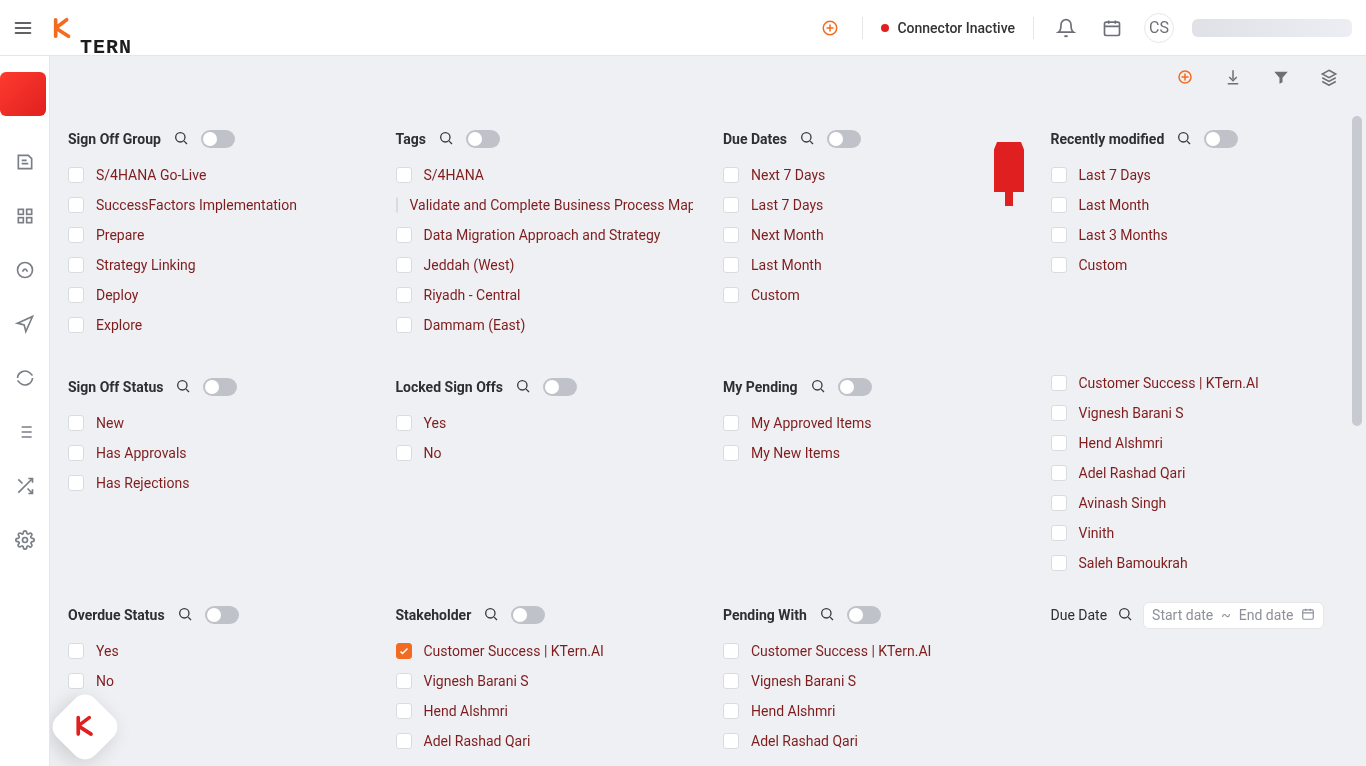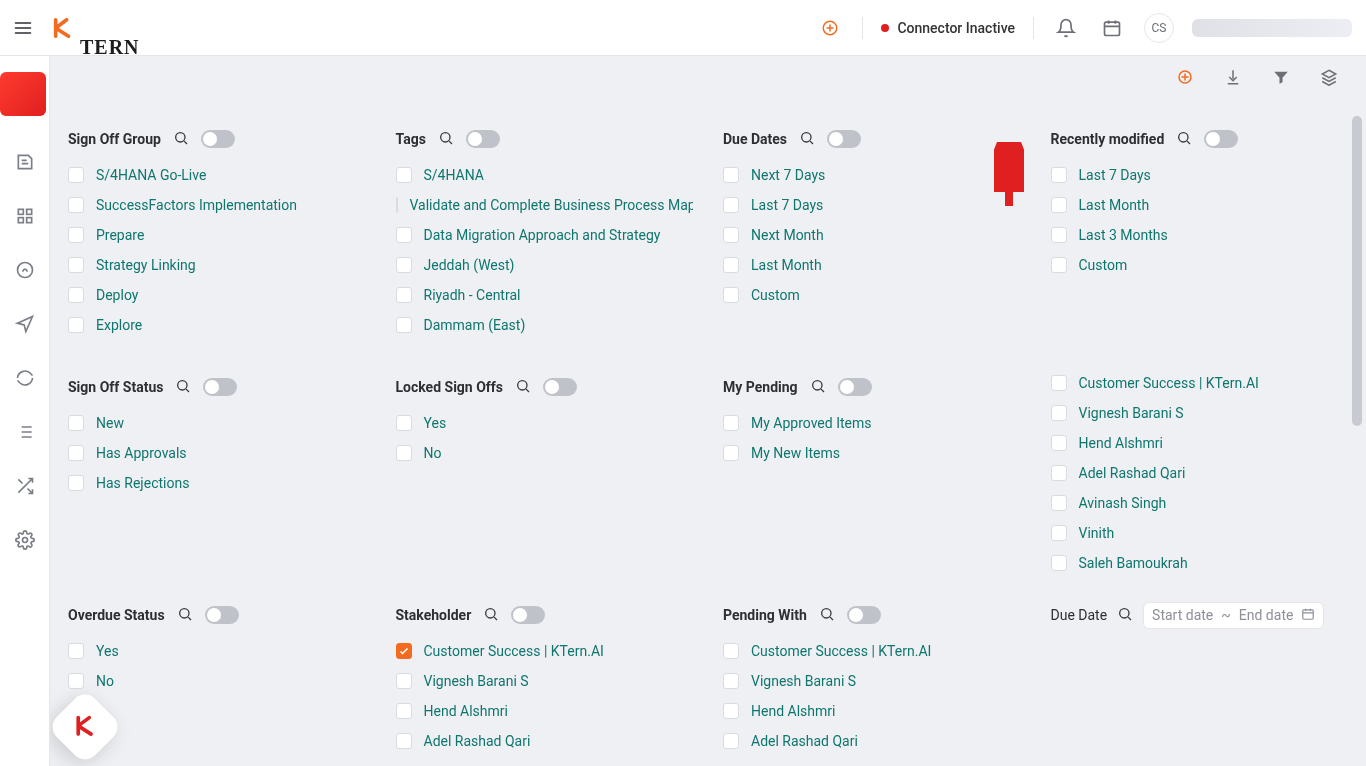--- a/index.html
+++ b/index.html
@@ -18,28 +18,28 @@
   
   .topbar{
     display:flex; align-items:center; height:56px; background:#fff;
     border-bottom:1px solid var(--line); padding:0 14px 0 8px; gap:14px;
   }
   .hamburger{width:30px;height:30px;display:flex;align-items:center;justify-content:center;border-radius:6px}
   .hamburger svg{width:20px;height:20px;stroke:#2d2f33}
   .logo{display:flex;align-items:center;gap:6px;font-weight:800;letter-spacing:1px;color:#1c1c1c;font-size:20px}
   .logo .mark{color:var(--orange);display:inline-flex;align-items:center}
   .logo .mark svg{width:22px;height:22px;}
-  .logo .text{font-family:Liberation Serif, serif;margin-top:40px;}
+  .logo .text{font-family:Liberation Mono, monospace;margin-top:40px;}
   .spacer{flex:1}
   .top-actions{display:flex;align-items:center;gap:18px;color:#6c6f76}
   .top-actions .divider{width:1px;height:22px;background:var(--line)}
   .status-dot{width:8px;height:8px;border-radius:50%;background:var(--red);display:inline-block;margin-right:8px}
   .status{display:flex;align-items:center;color:#333;font-weight:500}
   .icon-btn{width:28px;height:28px;display:flex;align-items:center;justify-content:center;color:#6c6f76}
-  .avatar{width:30px;height:30px;border-radius:50%;border:1px solid var(--line);display:flex;align-items:center;justify-content:center;font-size:12px;color:#6c6f76;background:#fff}
+  .avatar{width:30px;height:30px;border-radius:50%;border:1px solid var(--line);display:flex;align-items:center;justify-content:center;font-size:16px;color:#6c6f76;background:#fff}
   .username-blur{width:160px;height:18px;border-radius:6px;background:linear-gradient(90deg,#dfe1e6 0%,#eceef3 100%);filter:blur(0.3px)}
 
   
   .shell{display:flex;height:calc(766px - 56px);} 
   .sidebar{width:50px;background:#fff;border-right:1px solid var(--line);display:flex;flex-direction:column;gap:10px;padding-top:16px;position:relative}
   .side-accent{position:absolute;top:16px;left:0;width:46px;height:44px;border-radius:6px;background:linear-gradient(135deg,#ff3b2f,#e02020)}
   .side-icon{width:50px;height:40px;display:flex;align-items:center;justify-content:center;color:#7a7f87;margin-top:6px}
   .side-icons{margin-top:64px;display:flex;flex-direction:column;gap:8px}
 
   .main{flex:1;background:var(--bg);padding:18px 18px 0 18px;position:relative;overflow:hidden}
@@ -56,21 +56,21 @@
   .filters{display:grid;grid-template-columns:repeat(4,minmax(0,1fr));gap:28px 30px;margin-top:50px}
   .group{}
   .group-head{display:flex;align-items:center;gap:12px;height:30px;margin-bottom:10px}
   .group-title{font-weight:700;color:#2d2f33}
   .search-ico{color:#3a3a3a}
   .toggle{position:relative;width:34px;height:18px;border-radius:999px;background:#bfc3c9}
   .toggle::after{content:"";position:absolute;top:2px;left:2px;width:14px;height:14px;border-radius:50%;background:#fff}
 
   .opt-list{position:relative;max-height:170px;overflow:hidden}
   .opt-list.tall{max-height:180px}
-  .opt{display:flex;align-items:center;gap:12px;height:22px;margin:0 0 0 0;color:#0f766e}
+  .opt{display:flex;align-items:center;gap:12px;height:22px;margin:0 0 0 0;color:#7f1d1d}
   .opt .cb{width:16px;height:16px;border-radius:3px;background:#fff;border:1px solid var(--checkbox)}
   .opt .cb.checked{background:#f36b21;border-color:#f36b21;display:flex;align-items:center;justify-content:center;color:#fff}
   .opt .cb.checked svg{width:12px;height:12px}
   .opt .lbl{white-space:nowrap}
 
   .list-scroll{position:absolute;right:-4px;top:0;width:6px;height:60%;border-radius:6px;background:#c7cad1}
 
   
   .main-scroll{position:absolute;right:4px;top:60px;width:10px;height:310px;border-radius:10px;background:#c7cad1}
   .range-label{font-weight:400;color:#2d2f33}

